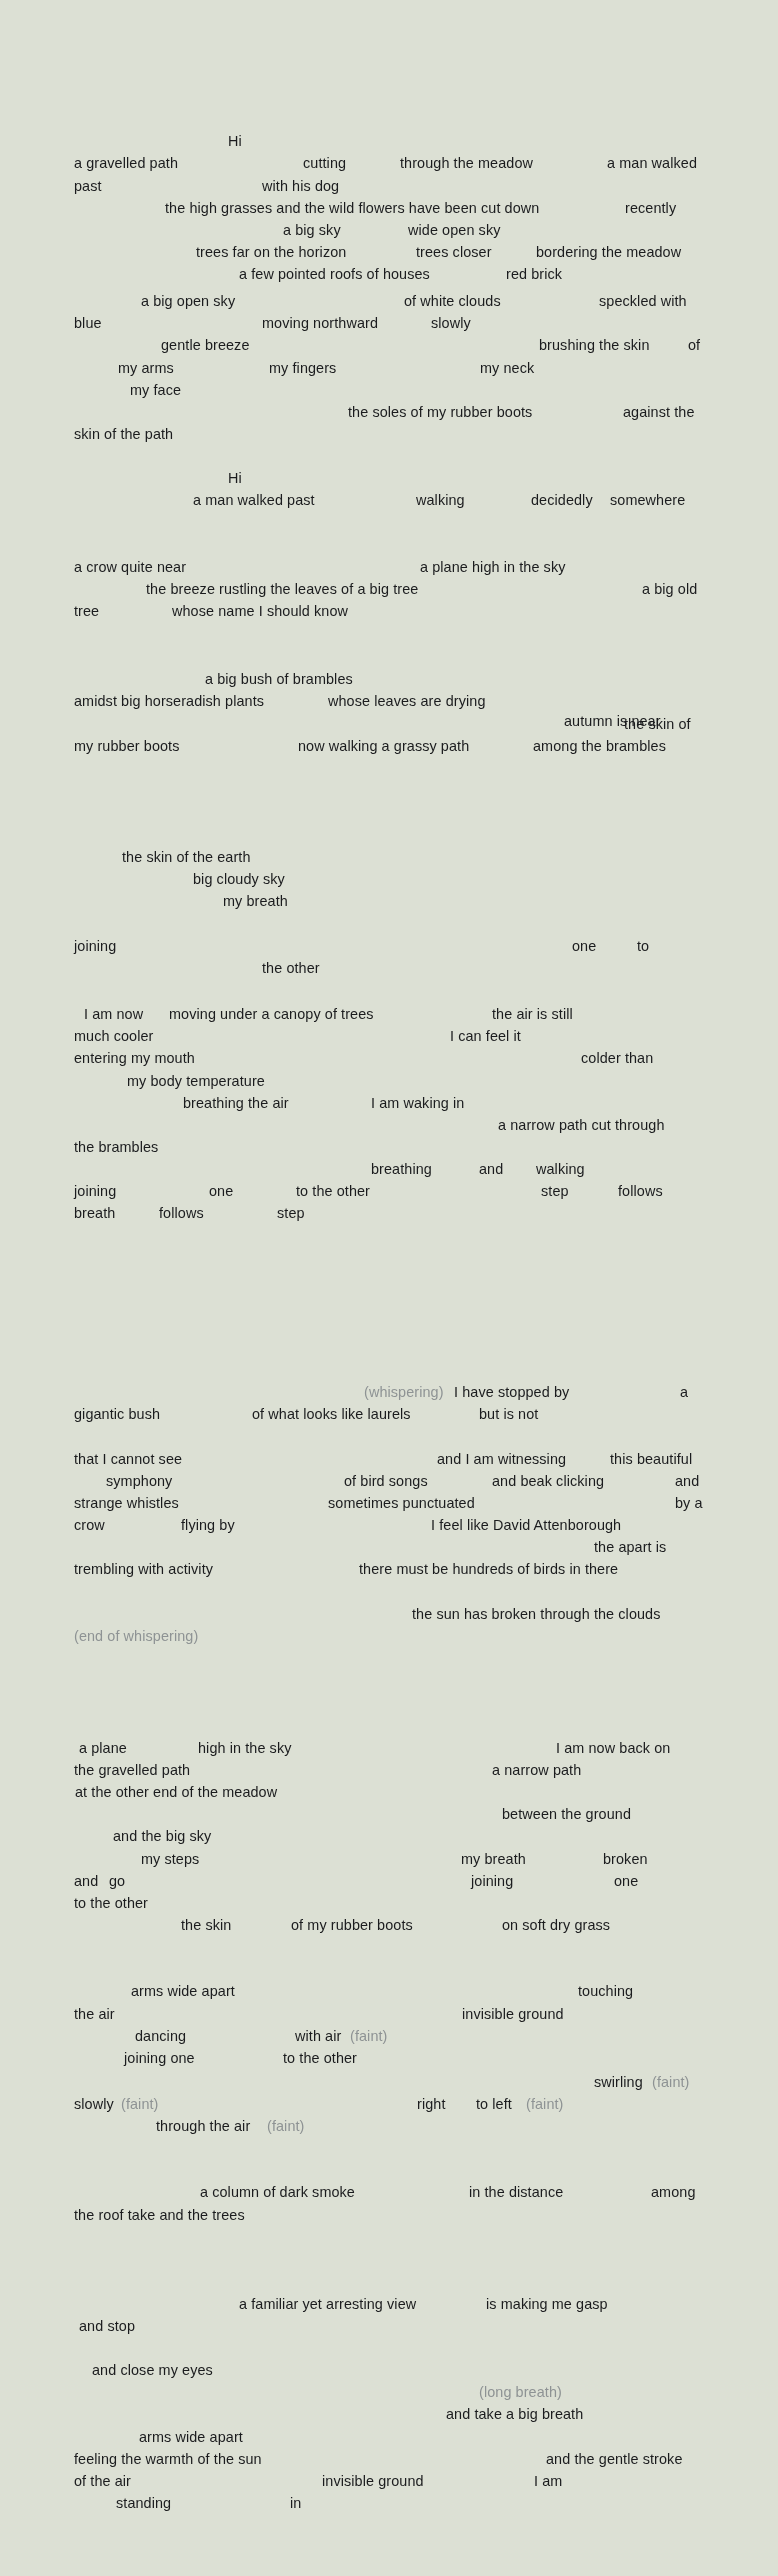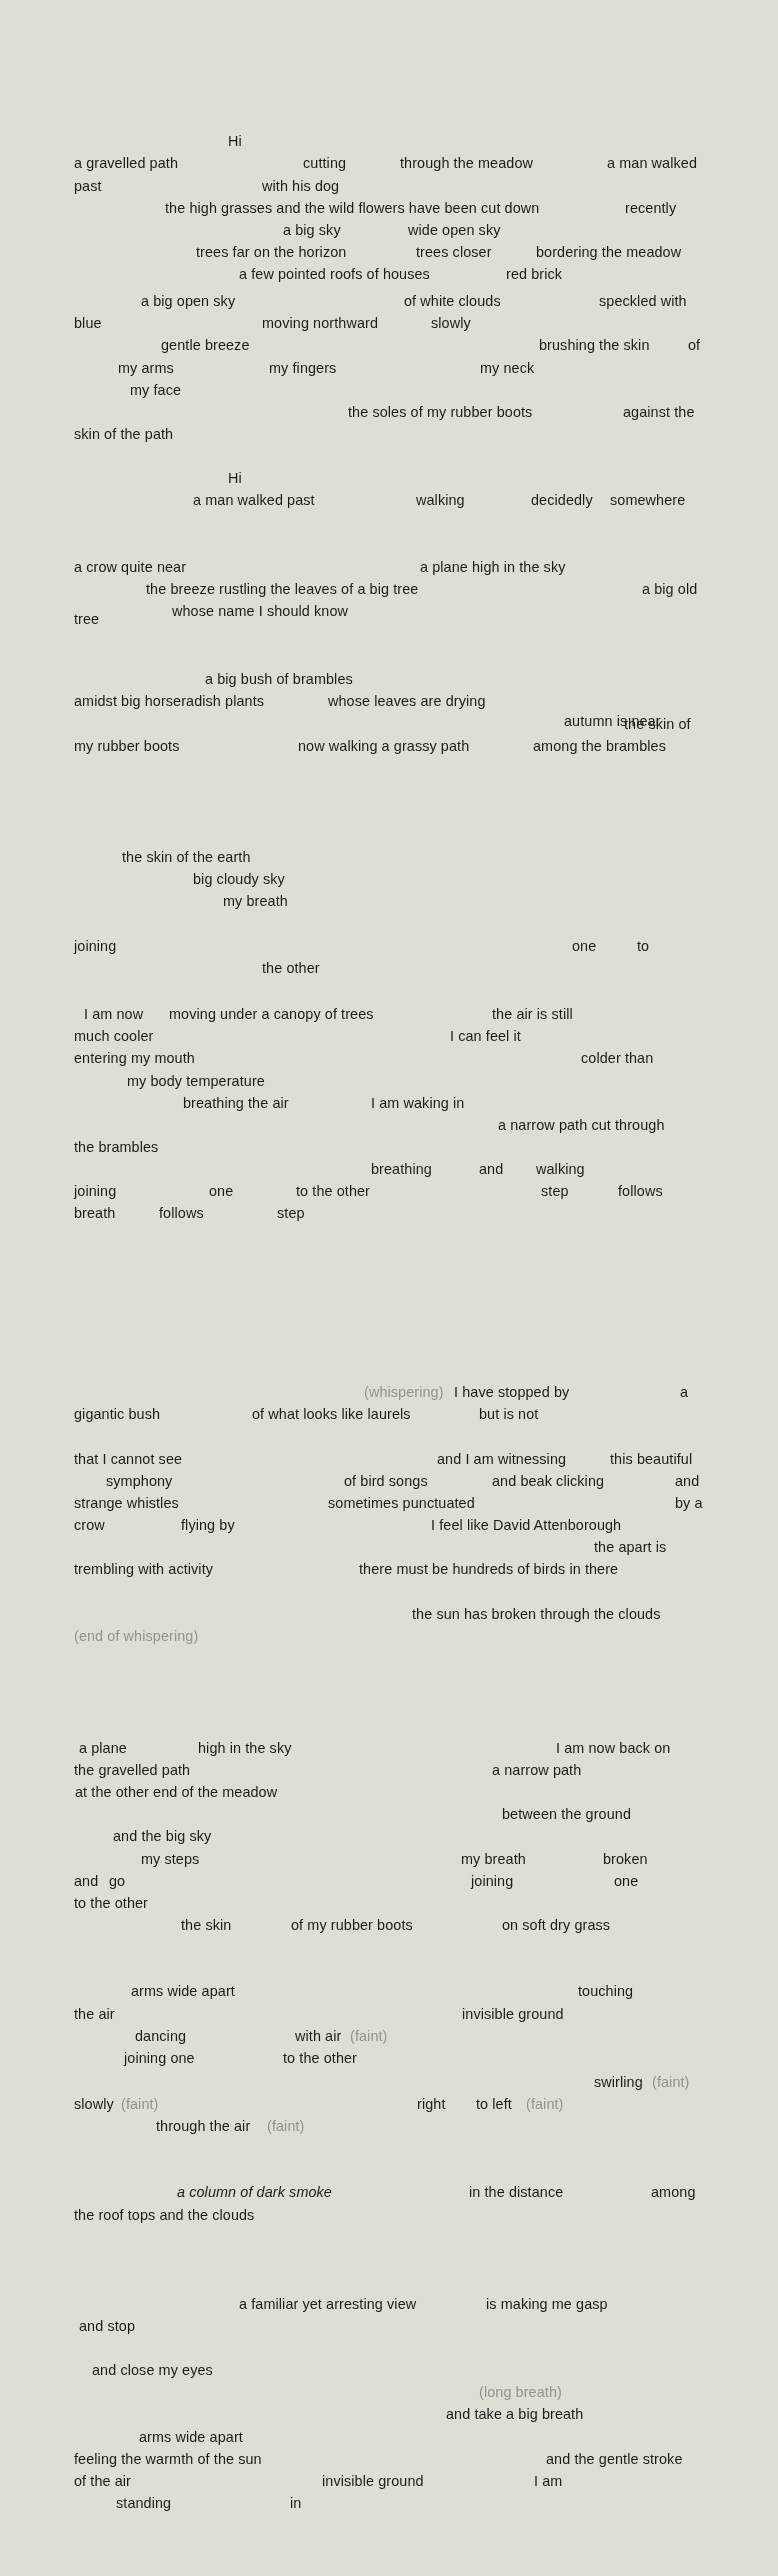--- a/index.html
+++ b/index.html
@@ -117,21 +117,21 @@
     </div>
     <div class="line" style="top: 556px;">
       <span class="seg" style="left: 74px;">a crow quite near</span>
       <span class="seg" style="left: 420px;">a plane high in the sky</span>
     </div>
     <div class="line" style="top: 578px;">
       <span class="seg" style="left: 146px;">the breeze rustling the leaves of a big tree</span>
       <span class="seg" style="left: 642px;">a big old</span>
     </div>
     <div class="line" style="top: 600px;">
-      <span class="seg" style="left: 74px; margin-top: 8px;">tree</span>
+      <span class="seg" style="left: 74px;">tree</span>
       <span class="seg" style="left: 172px;">whose name I should know</span>
     </div>
     <div class="line" style="top: 668px;">
       <span class="seg" style="left: 205px;">a big bush of brambles</span>
     </div>
     <div class="line" style="top: 690px;">
       <span class="seg" style="left: 74px;">amidst big horseradish plants</span>
       <span class="seg" style="left: 328px;">whose leaves are drying</span>
       <span class="seg" style="left: 564px; margin-top: 20px;">autumn is near</span>
     </div>
@@ -310,26 +310,26 @@
       <span class="seg muted" style="left: 121px;">(faint)</span>
       <span class="seg" style="left: 417px;">right</span>
       <span class="seg" style="left: 476px;">to left</span>
       <span class="seg muted" style="left: 526px;">(faint)</span>
     </div>
     <div class="line" style="top: 2115px;">
       <span class="seg" style="left: 156px;">through the air</span>
       <span class="seg muted" style="left: 267px;">(faint)</span>
     </div>
     <div class="line" style="top: 2181px;">
-      <span class="seg" style="left: 177px; font-style: italic;">a column of dark smoke</span>
+      <span class="seg" style="left: 200px;">a column of dark smoke</span>
       <span class="seg" style="left: 469px;">in the distance</span>
       <span class="seg" style="left: 651px;">among</span>
     </div>
     <div class="line" style="top: 2204px;">
-      <span class="seg" style="left: 74px;">the roof tops and the clouds</span>
+      <span class="seg" style="left: 74px;">the roof take and the trees</span>
     </div>
     <div class="line" style="top: 2293px;">
       <span class="seg" style="left: 239px;">a familiar yet arresting view</span>
       <span class="seg" style="left: 486px;">is making me gasp</span>
     </div>
     <div class="line" style="top: 2315px;">
       <span class="seg" style="left: 79px;">and stop</span>
     </div>
     <div class="line" style="top: 2359px;">
       <span class="seg" style="left: 92px;">and close my eyes</span>

